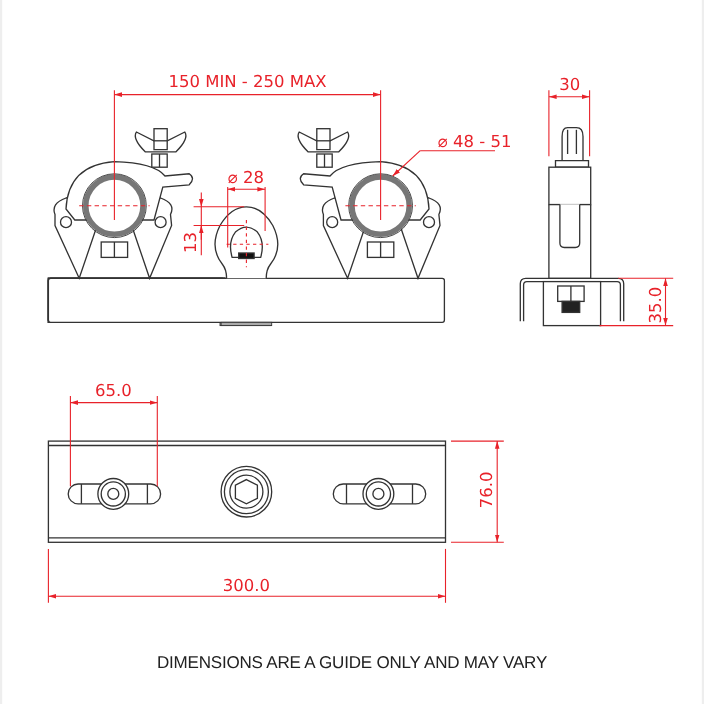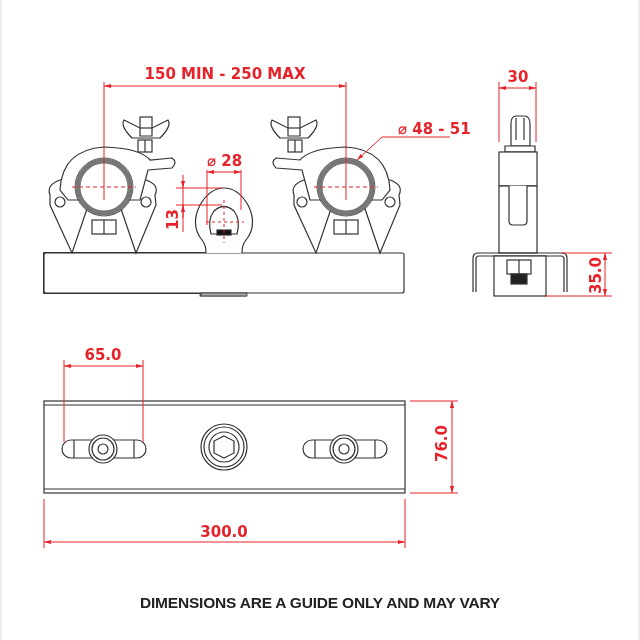--- a/index.html
+++ b/index.html
@@ -1,17 +1,17 @@
 <!DOCTYPE html>
 <html><head>
 <meta charset="utf-8">
 <style>
   html,body{margin:0;padding:0;background:#fff;}
   body{width:640px;height:640px;overflow:hidden;font-family:"DejaVu Sans",sans-serif;}
-  #canvas{position:relative;width:640px;height:640px;background:#fff;font-weight:bold;}
+  #canvas{position:relative;width:640px;height:640px;background:#fff;}
   #canvas svg{position:absolute;left:0;top:0;}
   .dim{fill:#e8222a;font-family:"DejaVu Sans",sans-serif;font-size:15px;}
   .footer{position:absolute;left:0;top:594px;width:640px;text-align:center;
           font-family:"Liberation Sans",sans-serif;font-size:15.5px;color:#222;letter-spacing:-0.2px;}
   .border-right{position:absolute;right:0;top:0;width:2px;height:640px;background:#eee;}
   .border-left{position:absolute;left:0;top:0;width:2px;height:640px;background:#eee;}
 </style>
 </head>
 <body>
 

